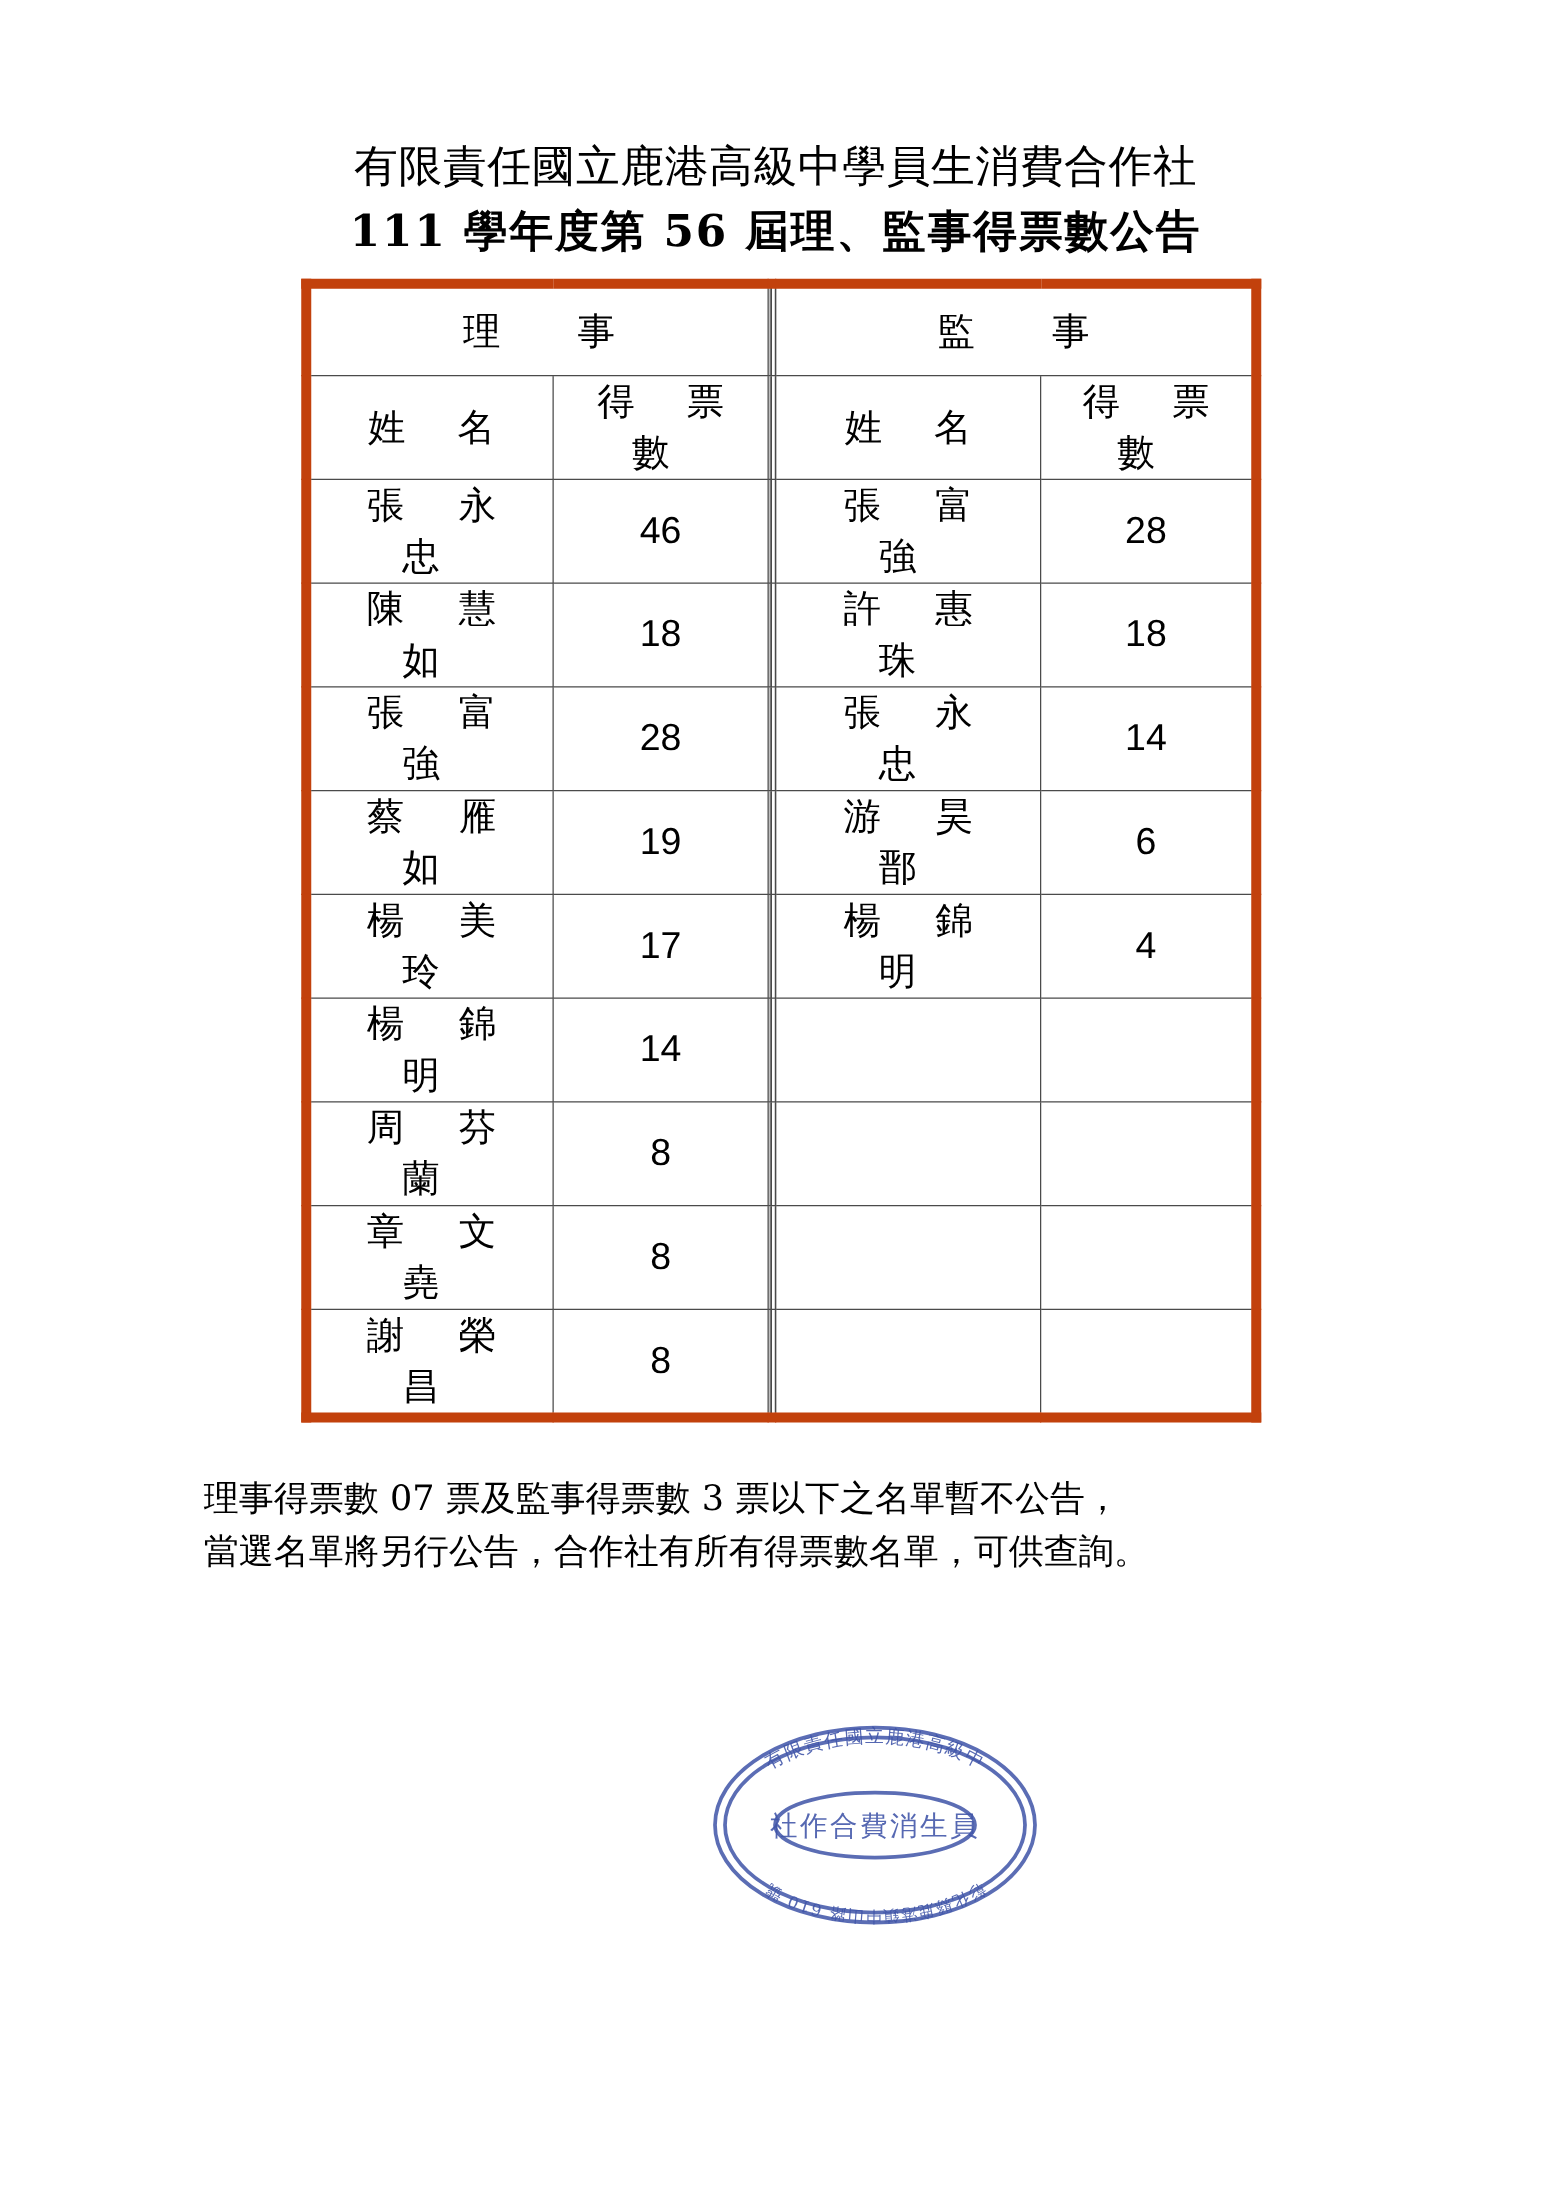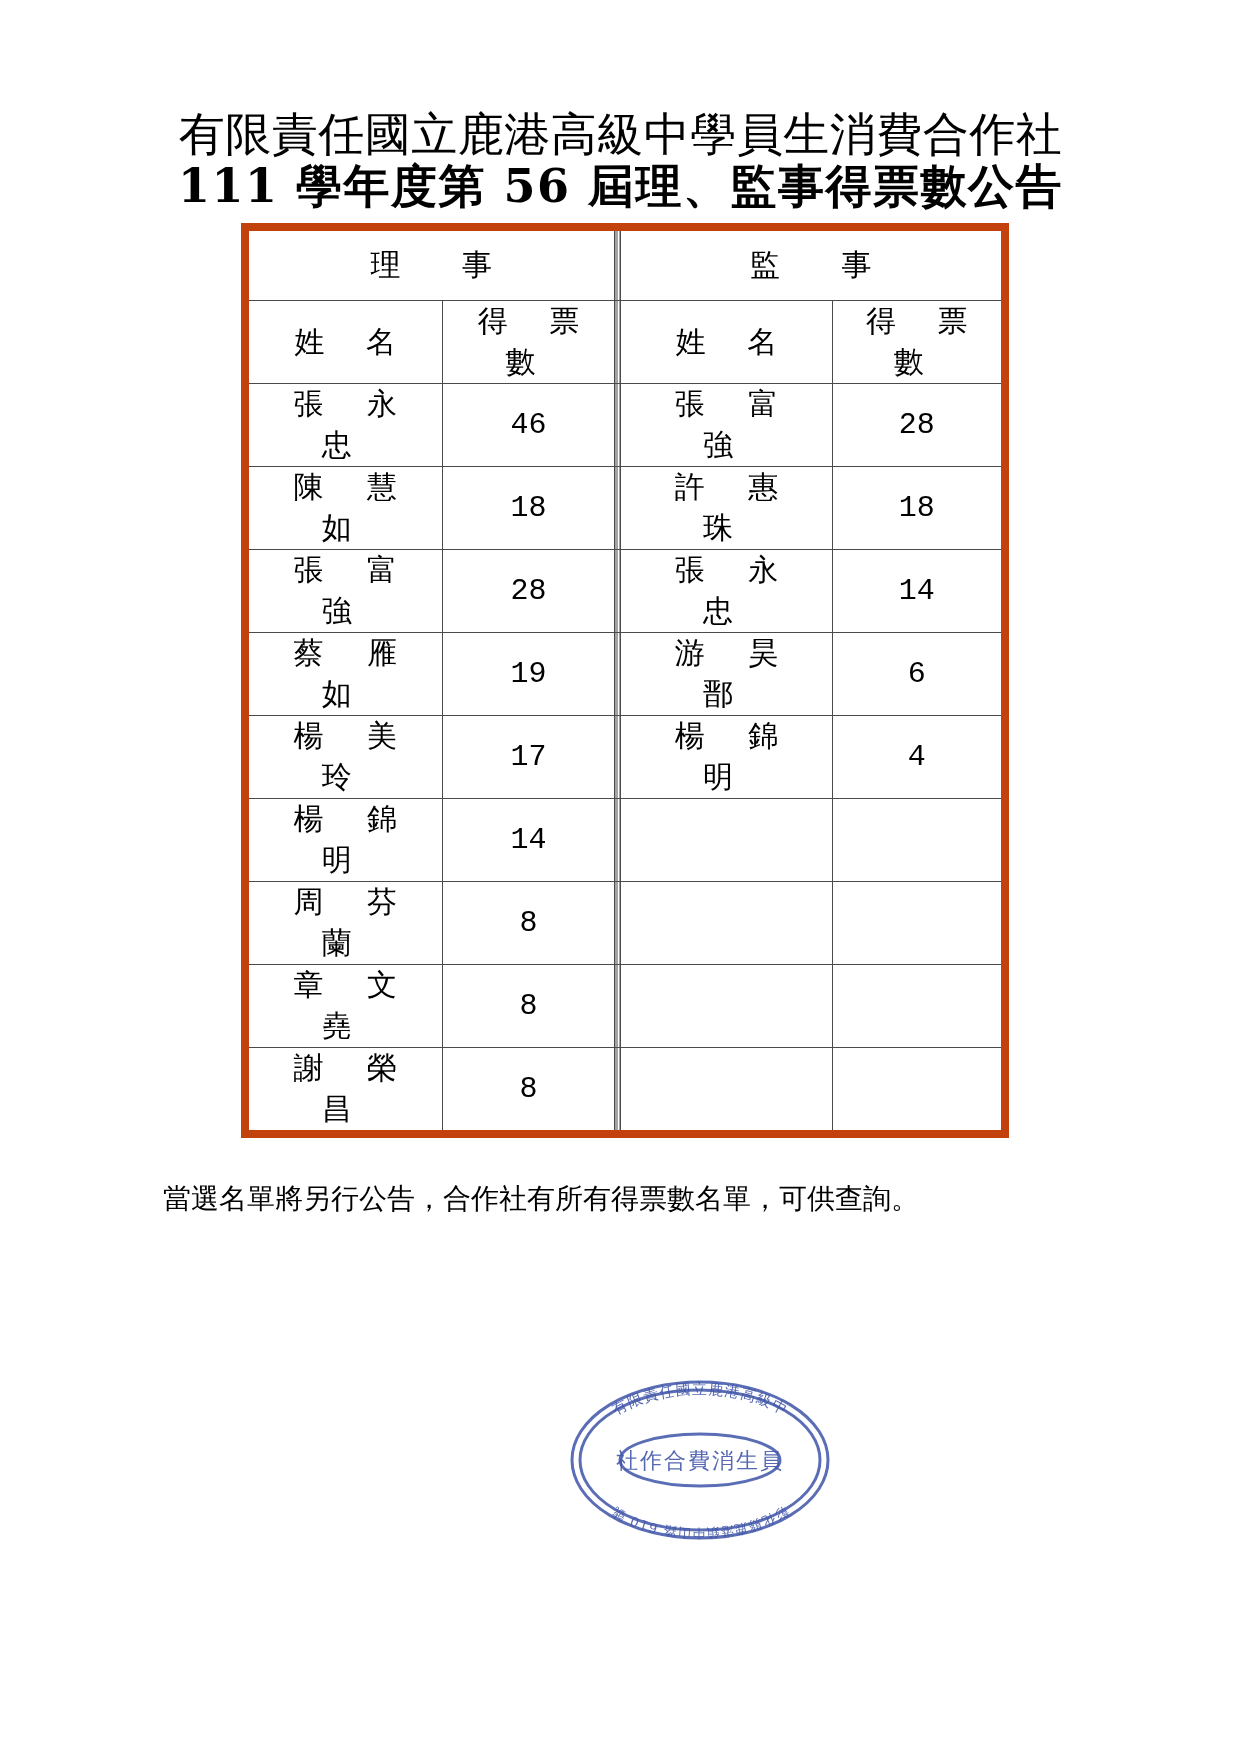--- a/index.html
+++ b/index.html
@@ -24,21 +24,21 @@
     padding: 0;
   }
 
   
   .title-block {
     text-align: center;
     padding-top: 108px;
   }
   .title-line {
     font-family: "DejaVu Serif", "Liberation Serif", serif;
-    font-size: 46px;
+    font-size: 35px;
     line-height: 52px;
     letter-spacing: 0.5px;
     color: #000;
     white-space: nowrap;
   }
   .title-line.second {
     letter-spacing: 1.5px;
     font-weight: bold;
   }
 
@@ -83,21 +83,21 @@
     letter-spacing: 16px;
     text-indent: 16px;
   }
   td.name-cell {
     font-size: 30px;
     letter-spacing: 17px;
     text-indent: 17px;
   }
   td.vote-cell {
     font-size: 31px;
-    font-family: Liberation Mono, monospace;
+    font-family: Liberation Sans, sans-serif;
     letter-spacing: 0px;
   }
   td.empty-cell { }
 
   
   td.divider {
     border-top: 2px solid #2b2b2b;
     border-bottom: 2px solid #2b2b2b;
     border-left: 1px solid #4a4a4a;
     border-right: 1px solid #4a4a4a;
@@ -238,20 +238,21 @@
           <td class="divider"></td>
           <td class="name-cell empty-cell"></td>
           <td class="vote-cell empty-cell"></td>
         </tr>
 
       </tbody>
     </table>
   </div>
 
   <div class="remarks">
+    <div class="r-line">理事得票數 07 票及監事得票數 3 票以下之名單暫不公告，</div>
     <div class="r-line">當選名單將另行公告，合作社有所有得票數名單，可供查詢。</div>
   </div>
 
   <div class="seal-area">
     <svg class="seal-svg" width="280" height="210" viewBox="0 0 280 210">
       <g fill="none" stroke="#3f54a8" stroke-width="3" opacity="0.85">
         <ellipse cx="140" cy="105" rx="128" ry="78"></ellipse>
         <ellipse cx="140" cy="105" rx="120" ry="70"></ellipse>
         <ellipse cx="140" cy="105" rx="80" ry="26"></ellipse>
       </g>

